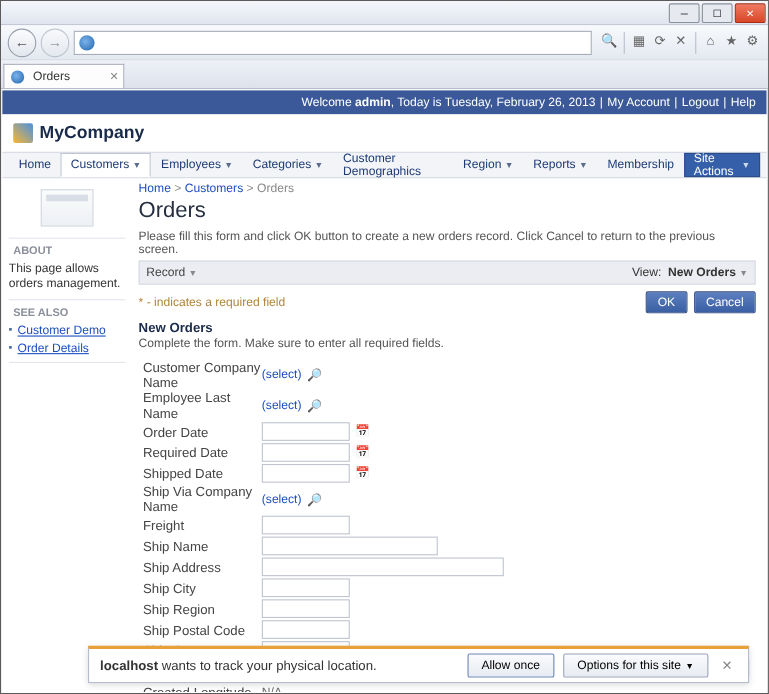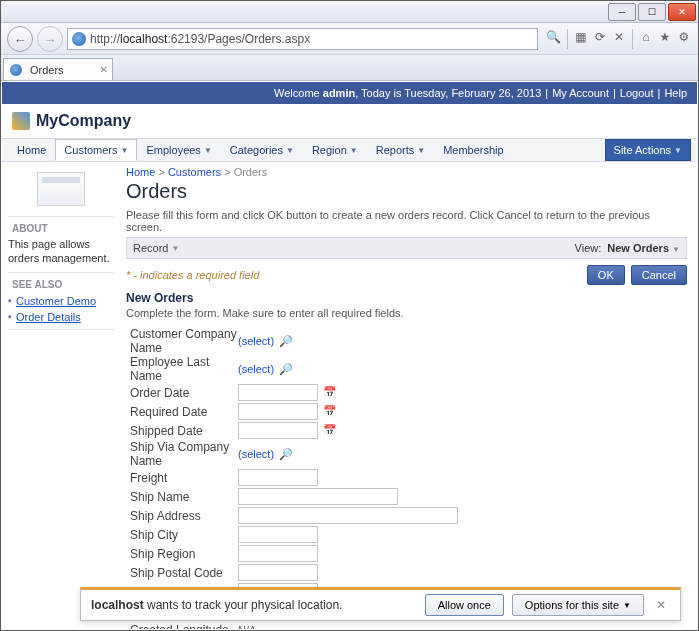--- a/index.html
+++ b/index.html
@@ -47,21 +47,21 @@
 .breadcrumb { font-size: 11px; color: #888; margin-bottom: 2px; }
 .breadcrumb a { color: #1d4fbf; text-decoration: none; }
 .pagetitle { font-size: 20px; color: #262f3f; margin-bottom: 6px; }
 .instr { font-size: 11px; color: #555; margin-bottom: 4px; }
 .recordbar { background: #ebedf2; border: 1px solid #d6dae2; height: 22px; display: flex; align-items: center; padding: 0 6px; font-size: 11px; color: #333; }
 .recordbar .rec { display:flex; align-items:center; gap:3px; color:#444;justify-content:space-between;}
 .recordbar .rec .dd { font-size:8px; color:#888;}
 .recordbar .right { margin-left: auto; display:flex; align-items:center; gap:6px;}
 .recordbar .viewval { font-weight: bold; }
 .btnrow { display:flex; justify-content:flex-end; gap:6px; margin:6px 0; align-items:center;}
-.reqnote { font-size:11px; color:#b0853a; margin-right:auto;font-style:italic;}
+.reqnote { font-size:11px; color:#b0853a; margin-right:auto;}
 .btn { background: linear-gradient(#5c7fc0,#3a5fa2); color:#fff; border:1px solid #2f4d86; padding:3px 10px; font-size:11px; cursor:pointer; border-radius:2px;text-align:right;}
 .sectitle { font-weight:bold; font-size:12px; color:#1a2a4a; margin:4px 0 2px;}
 .secdesc { font-size:11px; color:#555; margin-bottom:8px;}
 .formtable { width:100%; }
 .formrow { display:flex; align-items:center; min-height:19px; padding:0;}
 .flabel { width:112px; font-size:12px; color:#444; padding-left:4px;}
 .fval { flex:1; display:flex; align-items:center; gap:4px; font-size:11px;}
 .selectlink { color:#1d4fbf; cursor:pointer; }
 .miniicon { width:16px; height:14px; display:inline-flex; align-items:center; justify-content:center; font-size:11px;}
 .lookup { color:#c99a2e;}
@@ -88,21 +88,20 @@
   <div class="winbtn">─</div>
   <div class="winbtn">☐</div>
   <div class="winbtn close">✕</div>
 </div>
 
 <div class="navbar">
   <div class="navcircle">←</div>
   <div class="navcircle" style="opacity:.55">→</div>
   <div class="urlfield">
     <span class="ieicon"></span>
-    <span><span>http://</span><span class="host">localhost</span><span>:62193/Pages/Orders.aspx</span></span>
   </div>
   <div class="nbicons">
     <span>🔍</span>
     <span class="divider"></span>
     <span>▦</span>
     <span>⟳</span>
     <span>✕</span>
     <span class="divider"></span>
     <span>⌂</span>
     <span>★</span>
@@ -142,20 +141,23 @@
           <span>Customers</span>
           <span class="dd">▼</span>
         </div>
     <div class="mnitem">
           <span>Employees</span>
           <span class="dd">▼</span>
         </div>
     <div class="mnitem">
           <span>Categories</span>
           <span class="dd">▼</span>
+        </div>
+    <div class="mnitem">
+          <span>Customer Demographics</span>
         </div>
     <div class="mnitem">
           <span>Region</span>
           <span class="dd">▼</span>
         </div>
     <div class="mnitem">
           <span>Reports</span>
           <span class="dd">▼</span>
         </div>
     <div class="mnitem">

